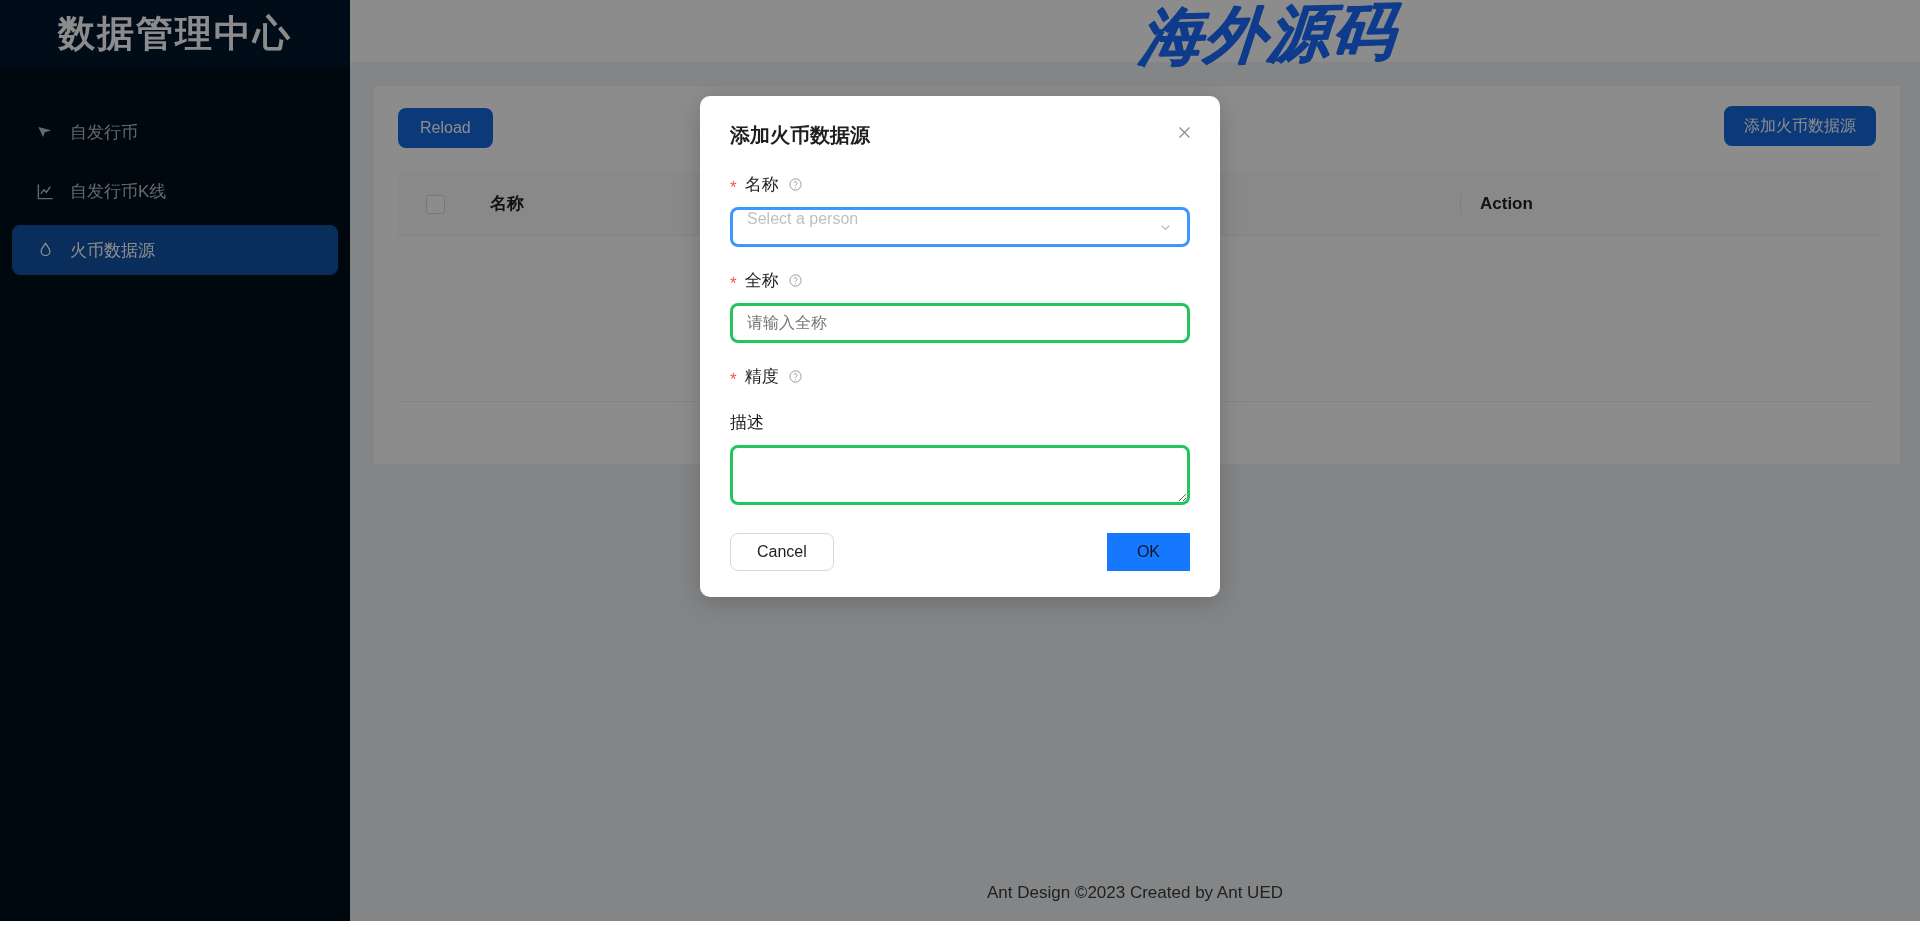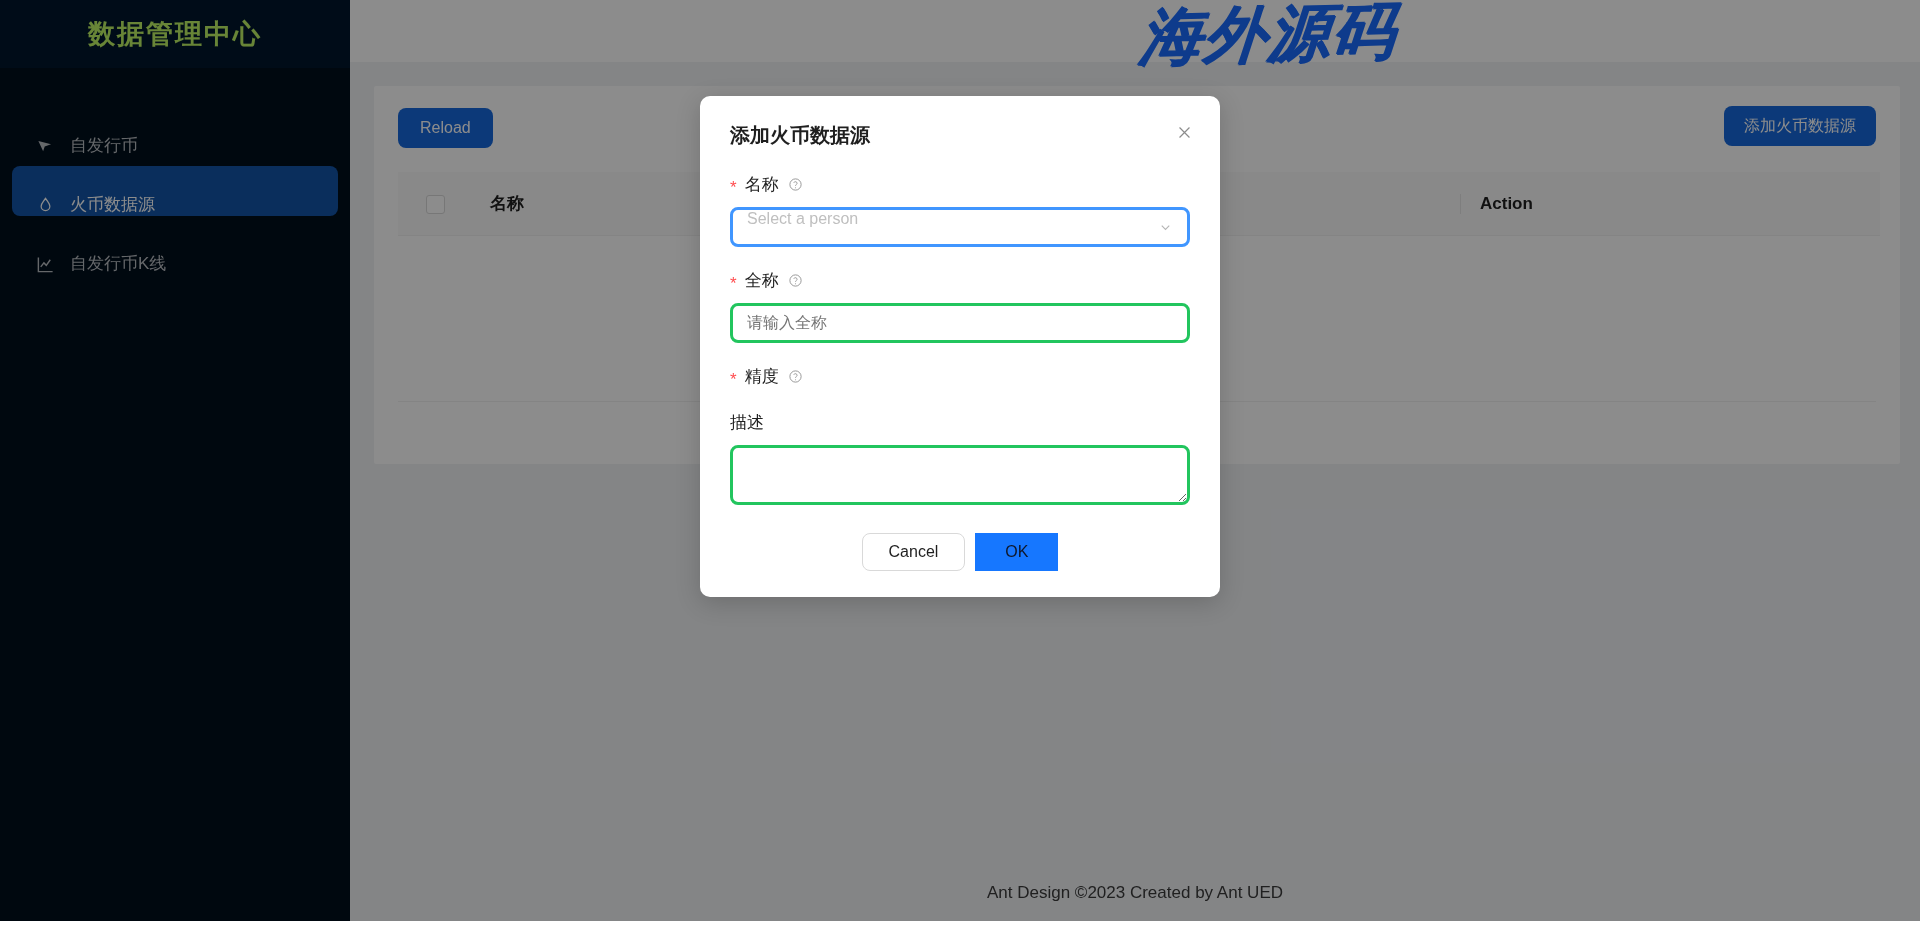--- a/index.html
+++ b/index.html
@@ -17,28 +17,28 @@
     width: 350px; height: 927px;
     background: #000f1c;
     z-index: 5;
   }
   .sidebar-logo {
     height: 68px;
     background: #00172c;
     display: flex; align-items: center; justify-content: center;
   }
   .sidebar-logo-text {
-    color: #bef264;
-    font-size: 27px;
+    color: #ffffff;
+    font-size: 37px;
     font-weight: 700;
     letter-spacing: 2px;
   }
   .menu { padding-top: 30px; }
   .menu-item {
-    display: flex; align-items: flex-end;
+    display: flex; align-items: center;
     height: 50px;
     margin: 9px 12px;
     padding-left: 22px;
     border-radius: 8px;
     color: #b9bdc2;
     font-size: 17px;
     cursor: pointer;
   }
   .menu-item.active {
     background: #1355a8;
@@ -240,21 +240,21 @@
     color: #b5b5b5;
     display: flex; align-items: center;
   }
   textarea.field {
     height: 60px;
     padding: 10px 14px;
     resize: vertical;
     display: block;
   }
   .modal-footer {
-    display: flex; justify-content: center; gap: 10px;
+    display: flex; justify-content: space-between; gap: 10px;
     margin-top: 28px;
   }
   .btn-cancel {
     background: #ffffff;
     border: 1px solid #d9d9d9;
     color: #1f1f1f;
     padding: 10px 26px;
     font-size: 16px;
     border-radius: 8px;
   }
@@ -277,39 +277,39 @@
     </div>
     <nav class="menu">
 
       <div class="menu-item">
         <span class="menu-ico">
           <svg width="19" height="19" viewBox="0 0 24 24" fill="currentColor" aria-hidden="true">
             <path d="M3 5l16 4-8 3-2 6-6-13z"></path>
           </svg>
         </span>
         <span>自发行币</span>
-      </div>
-
-      <div class="menu-item active">
-        <span class="menu-ico">
-          <svg width="19" height="19" viewBox="0 0 24 24" fill="none" stroke="currentColor" stroke-width="1.6" aria-hidden="true">
-            <path d="M12 3c3 4.5 5.5 6.6 5.5 10a5.5 5.5 0 01-11 0C6.5 9.6 9 7.5 12 3z"></path>
-          </svg>
-        </span>
-        <span>火币数据源</span>
       </div>
 
       <div class="menu-item">
         <span class="menu-ico">
           <svg width="19" height="19" viewBox="0 0 24 24" fill="none" stroke="currentColor" stroke-width="1.8" aria-hidden="true">
             <path d="M3 3v18h18"></path>
             <path d="M6 15l4-5 3 3 5-7"></path>
           </svg>
         </span>
         <span>自发行币K线</span>
+      </div>
+
+      <div class="menu-item active">
+        <span class="menu-ico">
+          <svg width="19" height="19" viewBox="0 0 24 24" fill="none" stroke="currentColor" stroke-width="1.6" aria-hidden="true">
+            <path d="M12 3c3 4.5 5.5 6.6 5.5 10a5.5 5.5 0 01-11 0C6.5 9.6 9 7.5 12 3z"></path>
+          </svg>
+        </span>
+        <span>火币数据源</span>
       </div>
 
     </nav>
   </aside>
 
   <section class="main">
     <header class="topbar">
       <div class="watermark">海外源码</div>
     </header>
 

